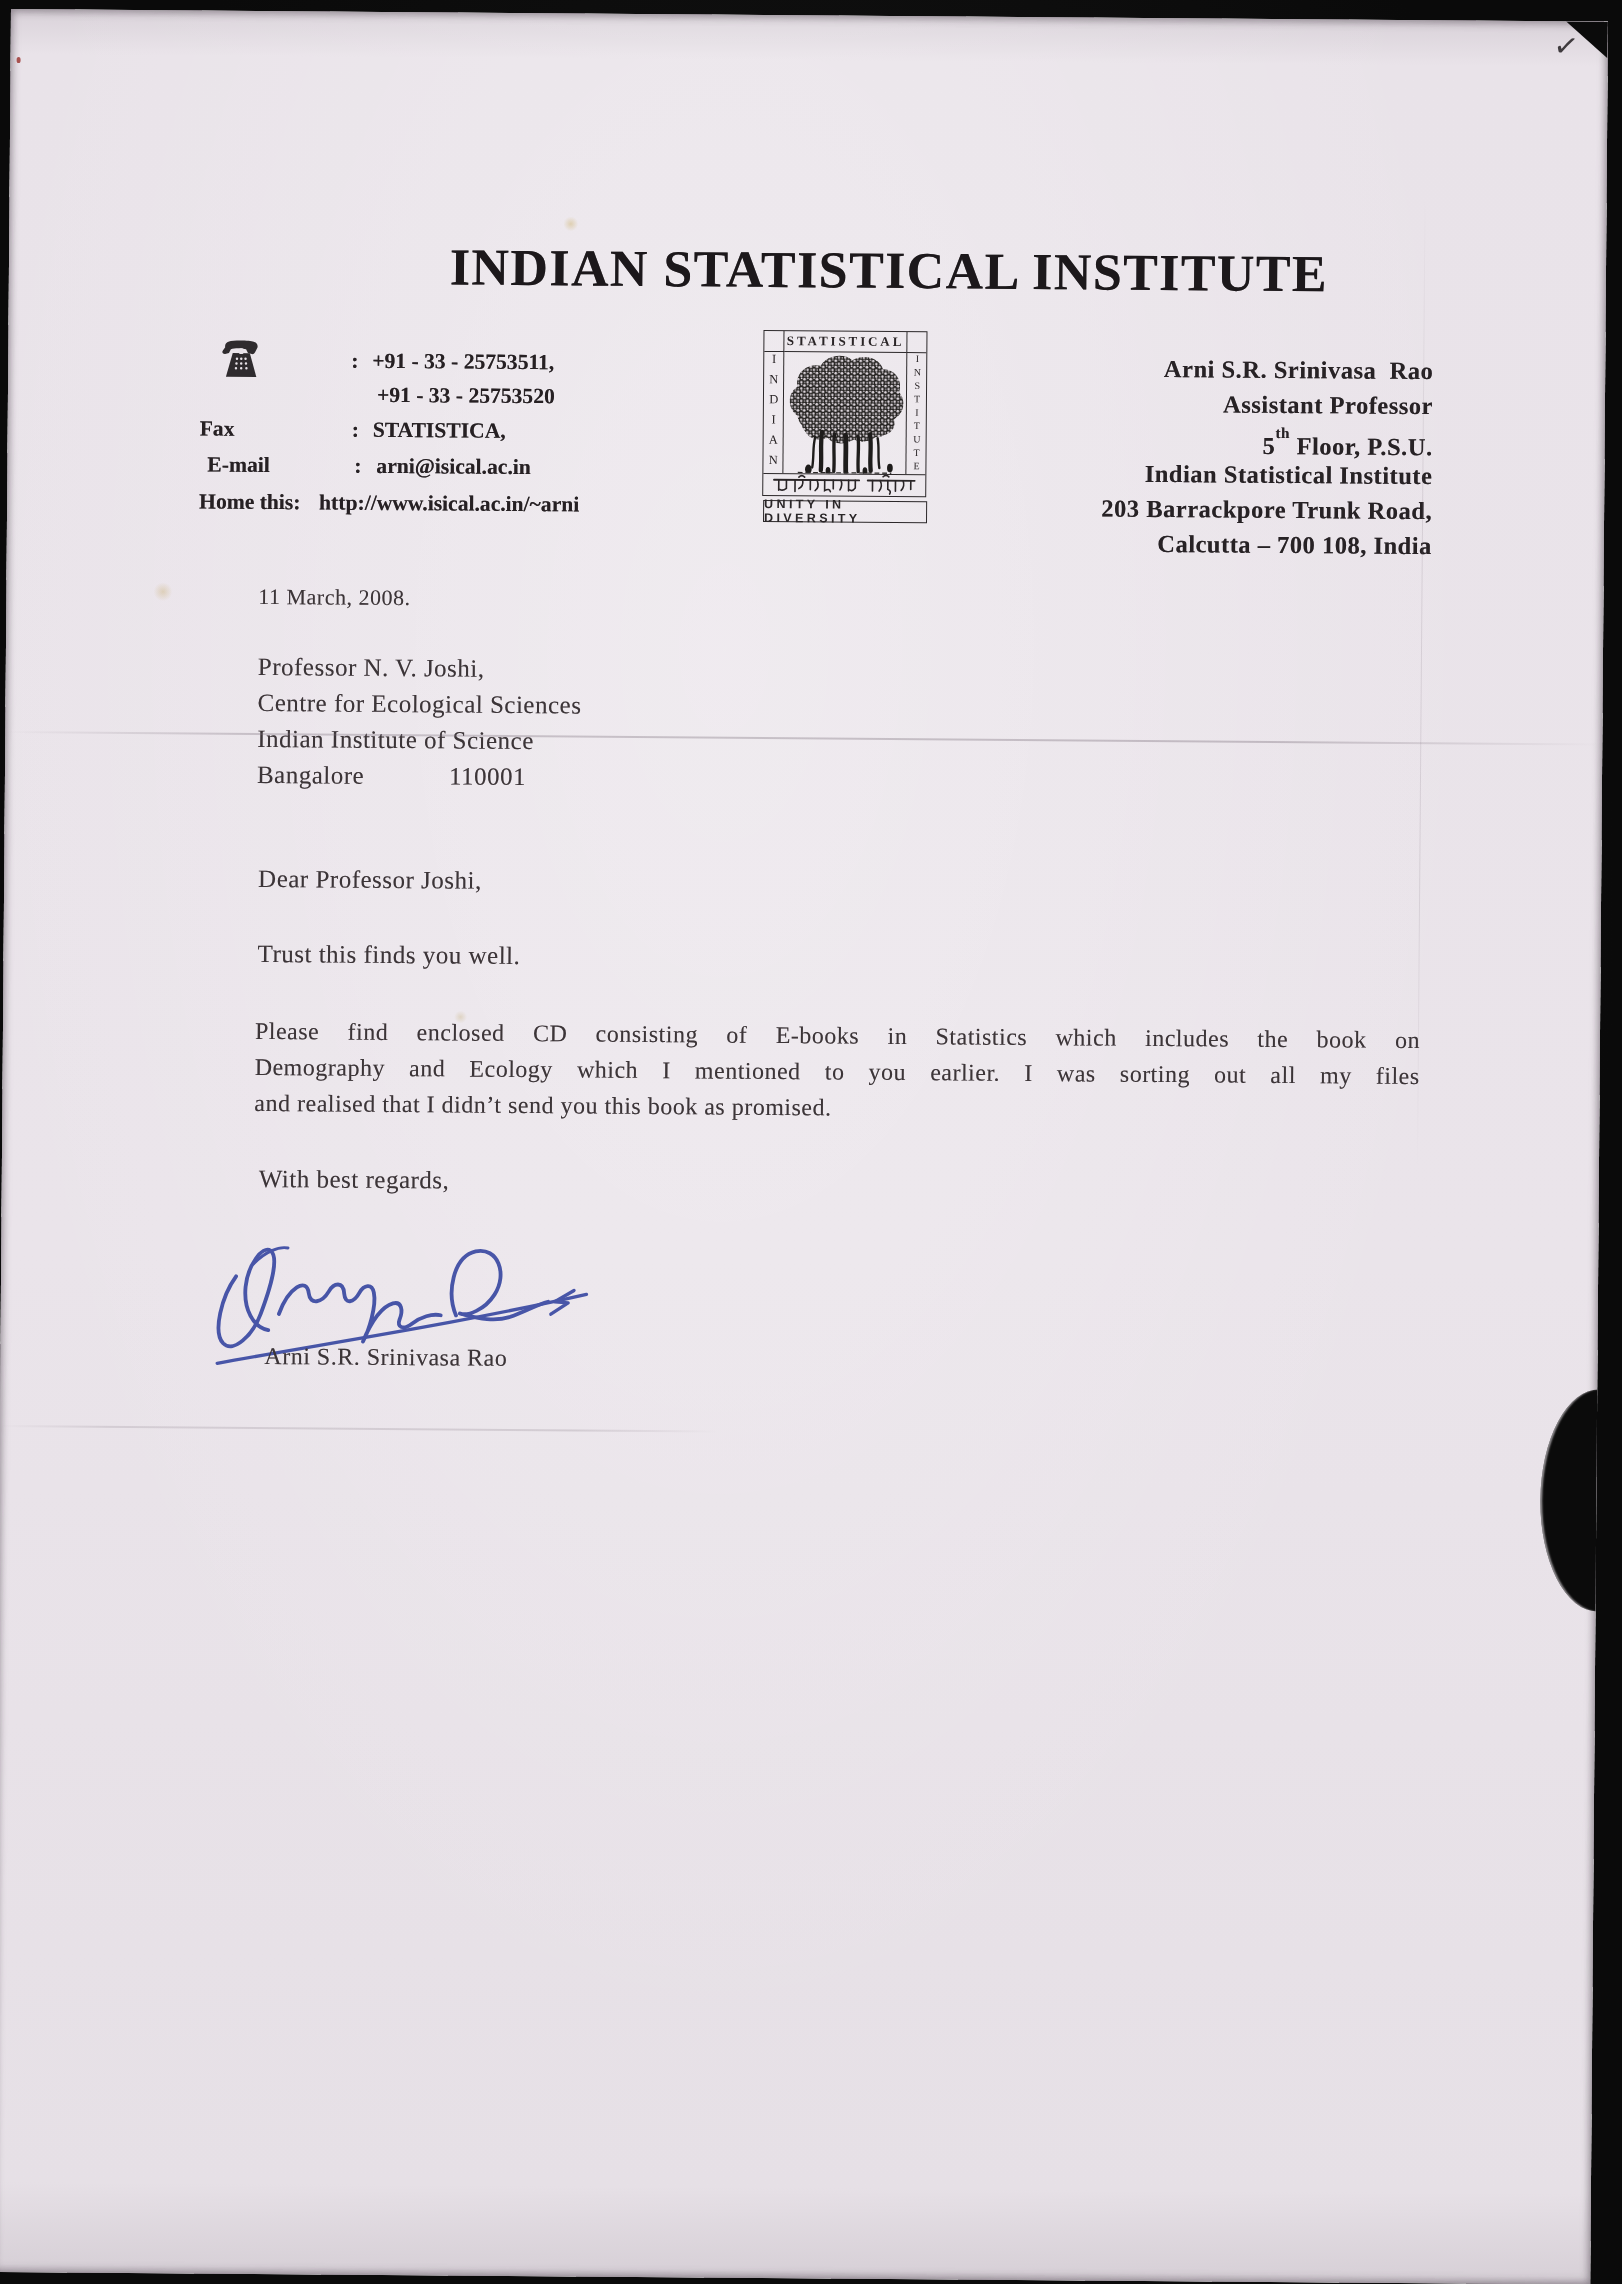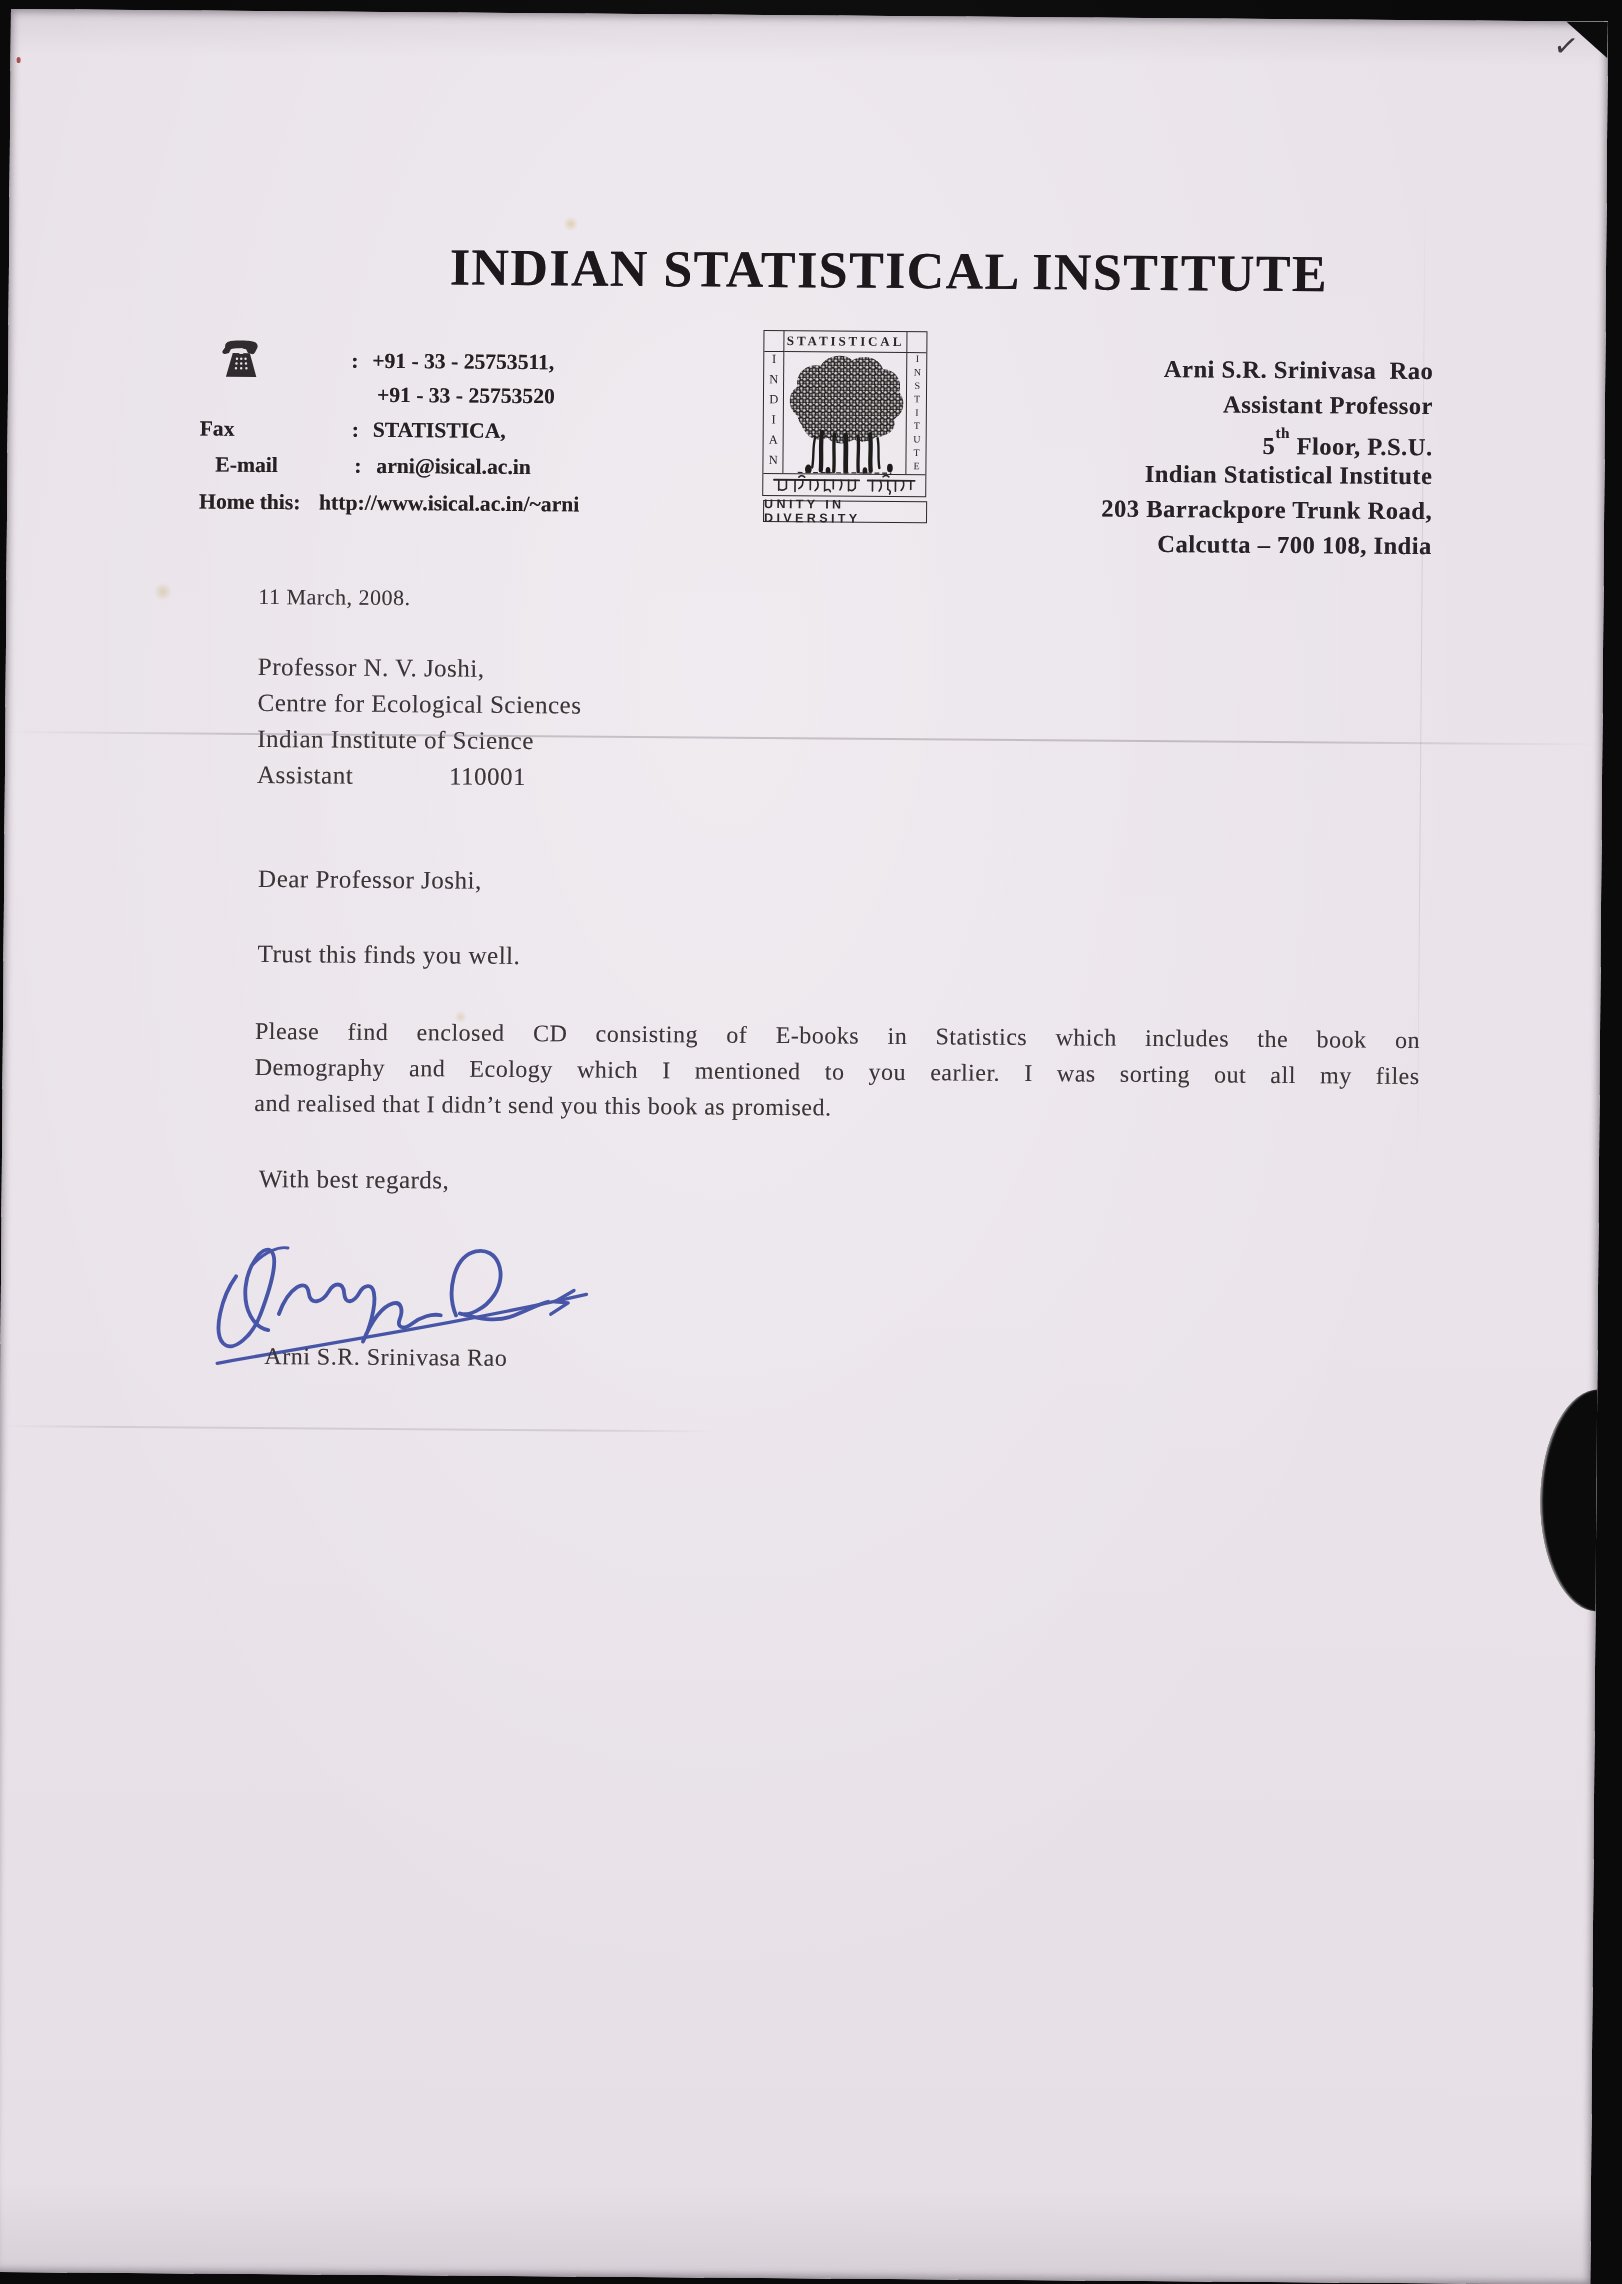--- a/index.html
+++ b/index.html
@@ -107,21 +107,21 @@
   </div>
   <div class="abs c-row serif-b" style="top:371px">
     <span style="left:177px">+91 - 33 - 25753520</span>
   </div>
   <div class="abs c-row serif-b" style="top:406px">
     <span style="left:0">Fax</span>
     <span style="left:152px">:</span>
     <span style="left:173px">STATISTICA,</span>
   </div>
   <div class="abs c-row serif-b" style="top:442px">
-    <span style="left:16px">E-mail</span>
+    <span style="left:8px">E-mail</span>
     <span style="left:155px">:</span>
     <span style="left:177px">arni@isical.ac.in</span>
   </div>
   <div class="abs c-row serif-b" style="top:479px">
     <span style="left:0">Home this:</span>
     <span style="left:120px">http://www.isical.ac.in/~arni</span>
   </div>
 
   <div class="abs emblem">
     <div class="em-tl"></div>
@@ -206,21 +206,21 @@
     <div>Calcutta – 700 108, India</div>
   </div>
 
   <div class="abs date ltr">11 March, 2008.</div>
 
   <div class="abs recip ltr">
     <div>Professor N. V. Joshi,</div>
     <div>Centre for Ecological Sciences</div>
     <div>Indian Institute of Science</div>
     <div>
-      <span>Assistant</span>
+      <span>Bangalore</span>
       <span class="pin">110001</span>
     </div>
   </div>
 
   <div class="abs salut ltr">Dear Professor Joshi,</div>
   <div class="abs opening ltr">Trust this finds you well.</div>
 
   <div class="abs para ltr">
     <div class="just">Please find enclosed CD consisting of E-books in Statistics which includes the book on</div>
     <div class="just">Demography and Ecology which I mentioned to you earlier. I was sorting out all my files</div>

